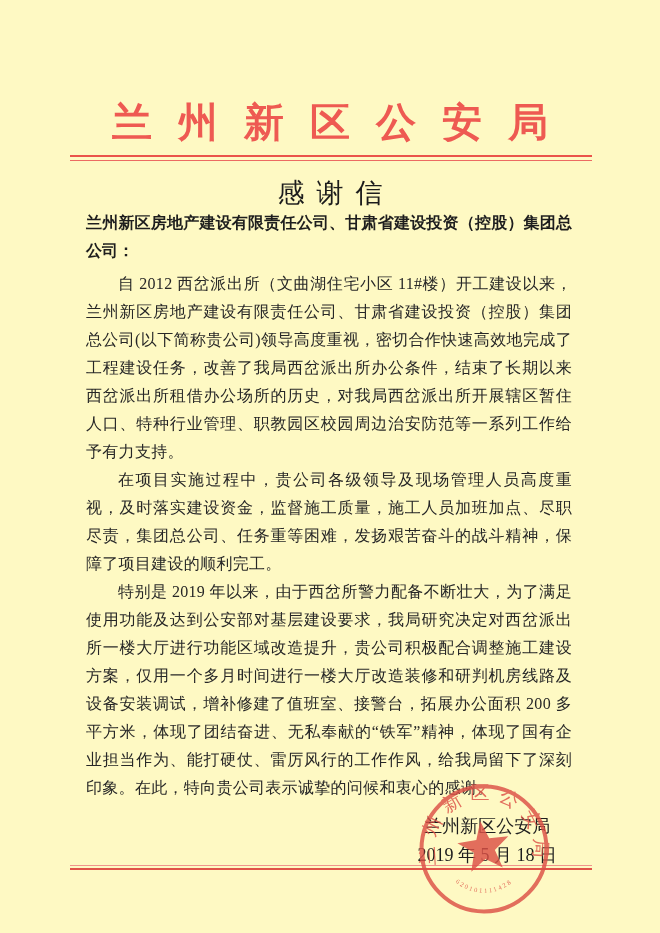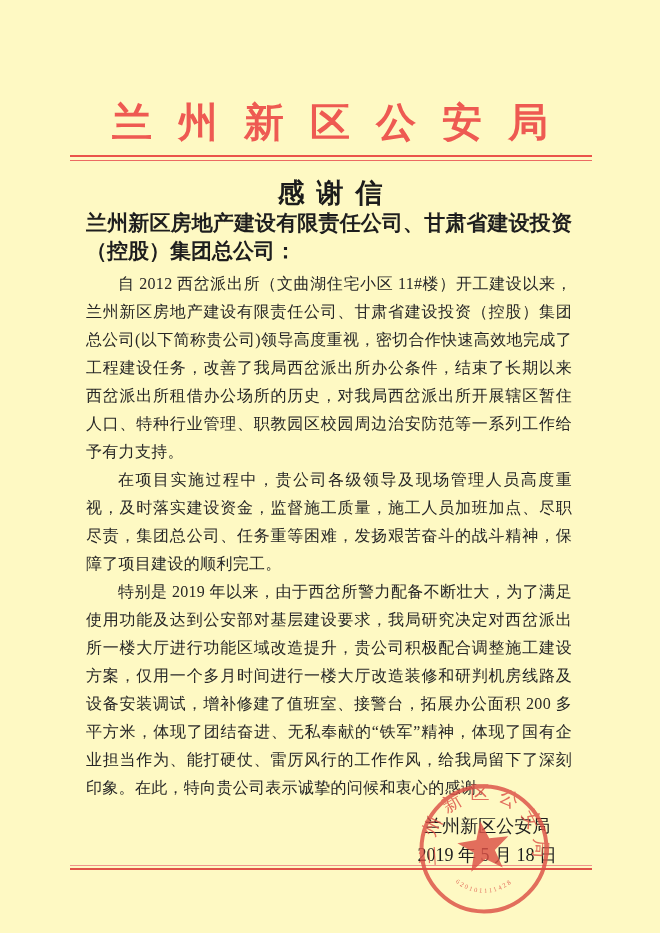--- a/index.html
+++ b/index.html
@@ -34,29 +34,29 @@
     top:865px;height:2px;
     border-top:1.2px solid #f0958d;
     border-bottom:2.6px solid #e05348;
   }
   
   .letter-title-row{
     position:absolute;top:177px;left:0;right:0;
     display:flex;justify-content:center;
   }
   .letter-title-row span{
-    font-size:27px;line-height:32px;font-weight:bold;color:#1c1c1c;
+    font-size:27px;line-height:32px;font-weight:normal;color:#1c1c1c;
     letter-spacing:12px;margin-right:-12px;white-space:nowrap;
   }
   
   .content{
     position:absolute;left:86px;top:209px;width:486px;
   }
   .salutation{
-    font-size:21px;line-height:28px;font-weight:bold;
+    font-size:16px;line-height:28px;font-weight:bold;
     text-align:justify;margin:0 0 5px 0;color:#1e1e1e;font-family:Liberation Serif, serif;
   }
   .content p.body-par{
     font-size:16px;line-height:28px;margin:0;
     text-indent:2em;text-align:justify;
     letter-spacing:.3px;
   }
   
   .signature{
     position:absolute;top:812px;right:103px;

